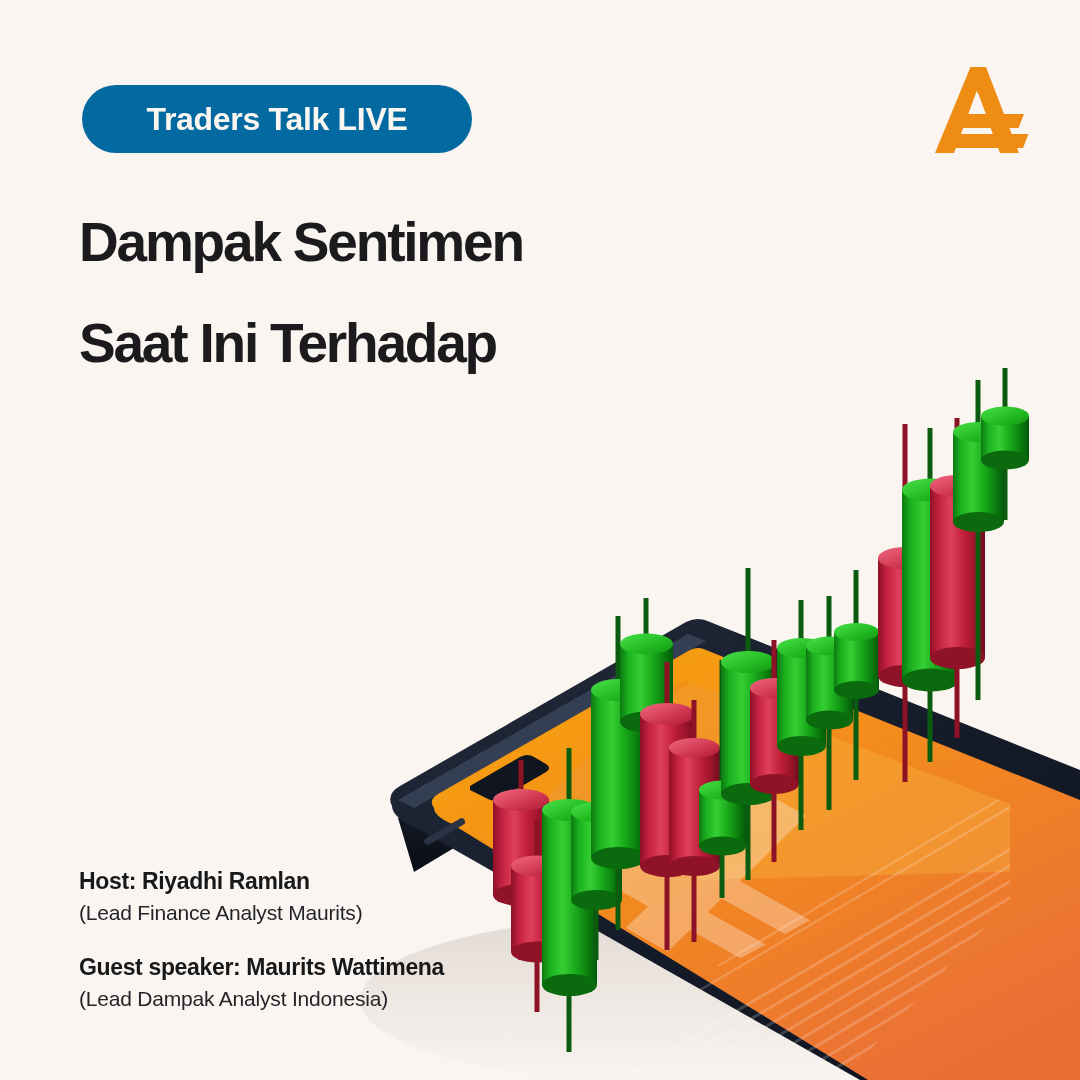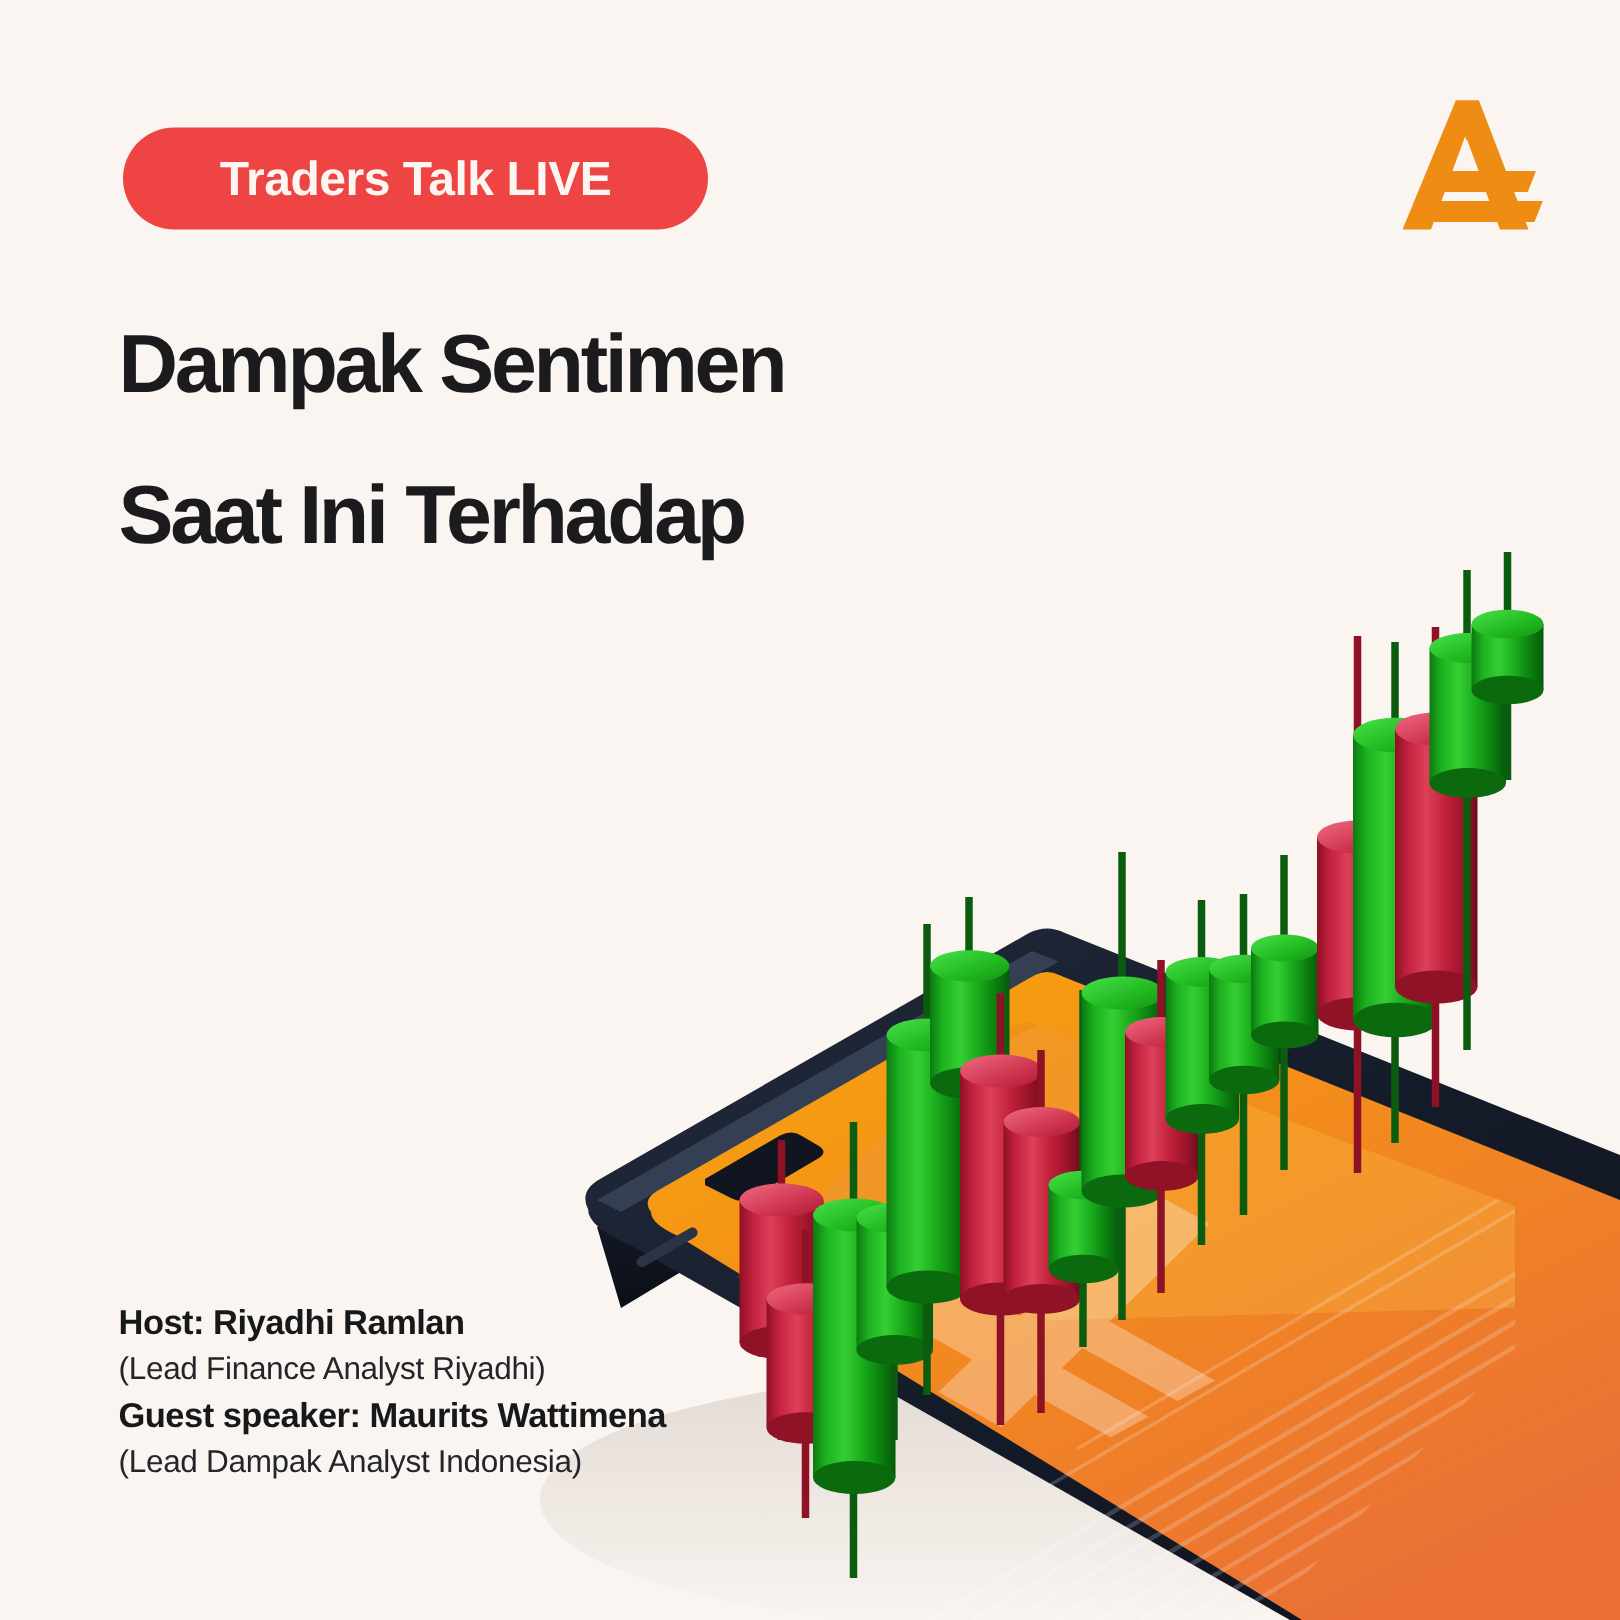--- a/index.html
+++ b/index.html
@@ -20,21 +20,21 @@
   
   #artwork { position:absolute; inset:0; z-index:1; }
 
   
   #textlayer { position:absolute; inset:0; z-index:5; pointer-events:none; }
   #textlayer > * { pointer-events:auto; }
 
   .badge {
     position:absolute; left:82px; top:85px;
     width:390px; height:68px;
-    background:#ef4444;
+    background:#0369a1;
     border-radius:34px;
     display:flex; align-items:center; justify-content:center;
   }
   .badge-label {
     color:#fbf6f1;
     font-size:32px;
     font-weight:bold;
     letter-spacing:-0.3px;
   }
 
@@ -53,21 +53,21 @@
     position:absolute; left:81px; top:517px;
     color:#1d1d1f;
     font-size:37px;
     font-weight:400;
     letter-spacing:-0.6px;
     white-space:nowrap;
   }
   .subline .sep { display:inline-block; padding:0 9px; font-weight:300; }
 
   .credits { position:absolute; left:79px; top:866px; }
-  .credit-block { }
+  .credit-block { margin-bottom:24px; }
   .credit-block:last-child { margin-bottom:16px; }
   .credit-name {
     color:#17181a;
     font-size:23px;
     font-weight:bold;
     letter-spacing:-0.35px;
     white-space:nowrap;
     line-height:30px;
   }
   .credit-role {
@@ -338,21 +338,21 @@
 
     <h1 class="headline">
       <span class="hl-line">Dampak Sentimen</span>
       <span class="hl-line">Saat Ini Terhadap</span>
     </h1>
 
 
     <div class="credits">
       <div class="credit-block">
         <div class="credit-name">Host: Riyadhi Ramlan</div>
-        <div class="credit-role">(Lead Finance Analyst Riyadhi)</div>
+        <div class="credit-role">(Lead Finance Analyst Maurits)</div>
       </div>
       <div class="credit-block">
         <div class="credit-name">Guest speaker: Maurits Wattimena</div>
         <div class="credit-role">(Lead Dampak Analyst Indonesia)</div>
       </div>
     </div>
 
     <svg class="brand-logo" viewBox="0 0 110 110">
       <g fill="#ef8c14">
 

